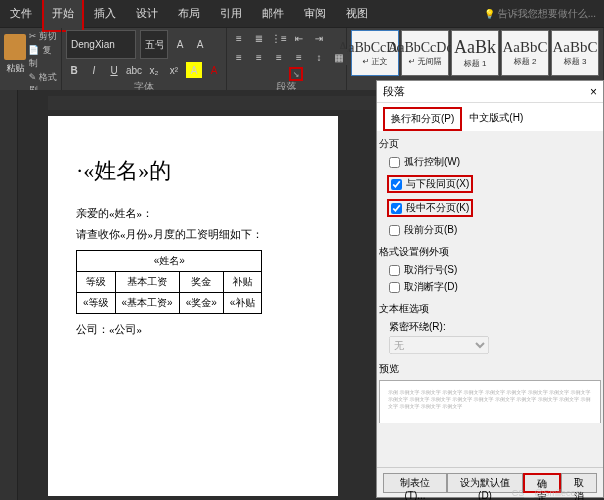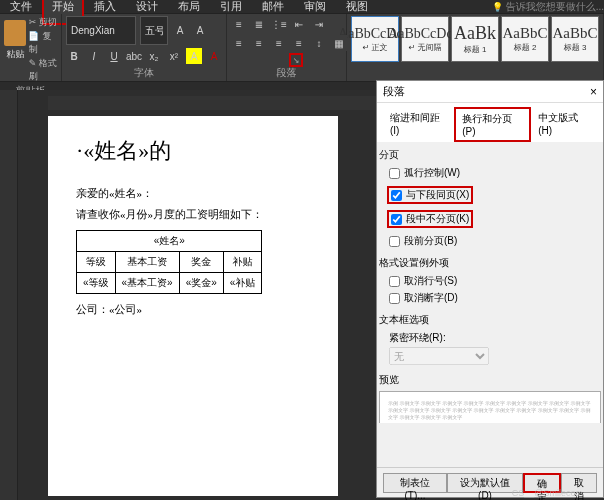--- a/index.html
+++ b/index.html
@@ -1,21 +1,21 @@
 <!DOCTYPE html>
 <html><head>
 <meta charset="utf-8">
 <style>
   * { box-sizing: border-box; margin: 0; padding: 0; font-family: "Microsoft YaHei", sans-serif; }
   body { width: 604px; height: 500px; background: #2b2b2b; overflow: hidden; position: relative; font-size: 11px; color: #ddd; }
   
-  .menubar { height: 14px; background: #2b2b2b; display: flex; align-items: center; border-bottom: 1px solid #222; }
+  .menubar { height: 28px; background: #2b2b2b; display: flex; align-items: center; border-bottom: 1px solid #222; }
   .menubar .tab { padding: 3px 10px; font-size: 11px; color: #ddd; cursor: pointer; }
   .menubar .tab.active { background: #3c3c3c; border: 2px solid #c00; padding: 9px 8px; }
-  .menubar .tell { margin-left: auto; color: #888; font-size: 10px; }
+  .menubar .tell { margin-left: auto; color: #888; font-size: 10px; padding-right: 8px; }
   .menubar .tell::before { content: "💡"; font-size: 9px; margin-right: 2px; }
 
   .ribbon { height: 68px; background: #3c3c3c; display: flex; border-bottom: 1px solid #222; }
   .rgroup { border-right: 1px solid #2b2b2b; display: flex; flex-direction: column; padding: 2px 4px 0; }
   .rgroup .body { flex: 1; display: flex; align-items: flex-start; gap: 2px; }
   .rgroup .label { text-align: center; font-size: 10px; color: #aaa; padding: 1px 0; }
   
   .paste-big { width: 30px; height: 48px; display: flex; flex-direction: column; align-items: center; justify-content: center; font-size: 9px; }
   .paste-big .ico { width: 22px; height: 26px; background: #c98a3a; border-radius: 2px; margin-bottom: 2px; }
   .mini-col { display: flex; flex-direction: column; gap: 1px; font-size: 9px; color: #bbb; }
@@ -29,21 +29,21 @@
   .style-tile .aa { font-size: 14px; font-family: serif; }
   .style-tile.sel { border: 1px solid #3a7abd; }
 
   .group-footer { position: relative; }
   .launcher { position: absolute; bottom: 14px; right: 36%; width: 14px; height: 14px; border: 2px solid #c00; display: flex; align-items: center; justify-content: center; font-size: 8px; color: #aaa; }
   
   .workspace { position: absolute; top: 90px; left: 0; right: 0; bottom: 0; background: #2d2d2d; display: flex; }
   .ruler-v { width: 18px; background: #333; border-right: 1px solid #222; }
   .doc-area { flex: 1; background: #2d2d2d; padding-top: 6px; padding-left: 30px; overflow: hidden; }
   .ruler-h { height: 14px; background: #333; margin-bottom: 6px; }
-  .page { width: 290px; min-height: 380px; background: #fff; color: #000; padding: 20px 28px 20px; font-size: 11px; }
+  .page { width: 290px; min-height: 380px; background: #fff; color: #000; padding: 40px 28px 20px; font-size: 11px; }
   .page h1 { font-size: 22px; font-weight: normal; margin-bottom: 20px; font-family: SimSun, serif; }
   .page p { margin: 6px 0; font-family: SimSun, serif; font-size: 11px; }
   .tbl { border-collapse: collapse; margin: 8px 0; }
   .tbl td { border: 1px solid #000; padding: 3px 6px; font-size: 10px; text-align: center; min-width: 34px; }
   .tbl .hdr td { font-weight: normal; }
 
   .dialog { position: absolute; top: 80px; right: 0; width: 228px; height: 418px; background: #f0f0f0; border: 1px solid #888; color: #000; display: flex; flex-direction: column; font-size: 11px; }
   .dlg-title { height: 22px; display: flex; align-items: center; padding: 0 6px; background: #fff; border-bottom: 1px solid #ddd; }
   .dlg-title .x { margin-left: auto; font-size: 12px; }
   .dlg-tabs { display: flex; padding: 4px 6px 0; gap: 0; background: #fff; }
@@ -203,21 +203,20 @@
     </div>
   </div>
 </div>
 
 <div class="dialog">
   <div class="dlg-title">
     <span>段落</span>
     <span class="x">×</span>
   </div>
   <div class="dlg-tabs">
-    <span class="dlg-tab">缩进和间距(I)</span>
     <span class="dlg-tab active">换行和分页(P)</span>
     <span class="dlg-tab">中文版式(H)</span>
   </div>
   <div class="dlg-body">
     <div class="sect">
       <div class="sect-h">分页</div>
       <label class="chk">
           <input type="checkbox" style="">
           <span>孤行控制(W)</span>
         </label>

